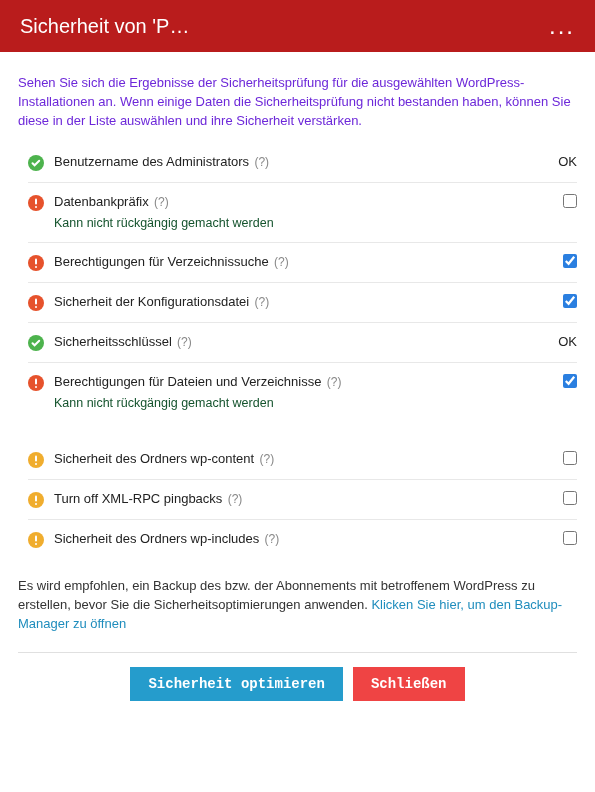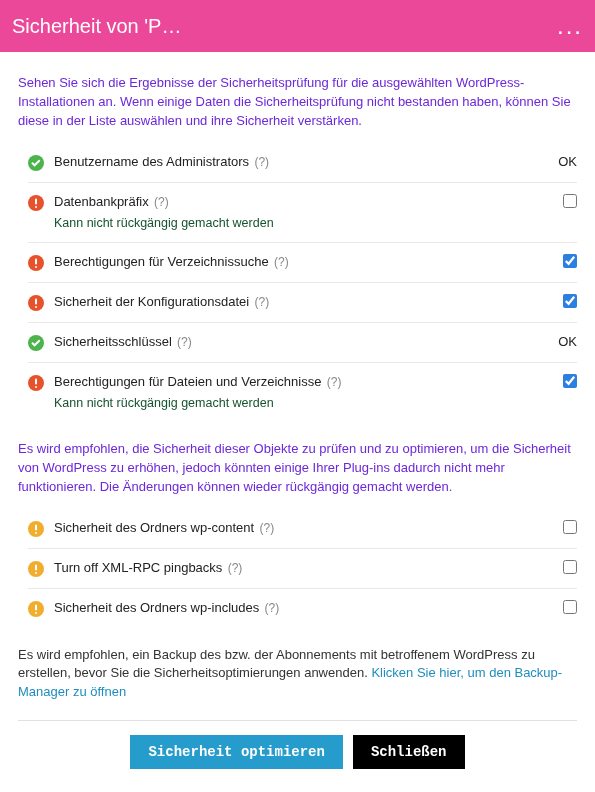--- a/index.html
+++ b/index.html
@@ -4,23 +4,23 @@
   <style>
     * { box-sizing: border-box; margin: 0; padding: 0; }
     body {
       font-family: Arial, Helvetica, sans-serif;
       font-size: 13px;
       color: #333;
       width: 595px;
       background: #fff;
     }
     .header {
-      background: #ec4899;
+      background: #b91c1c;
       color: #fff;
-      padding: 12px 12px;
+      padding: 12px 20px;
       display: flex;
       align-items: center;
       justify-content: space-between;
       gap: 32px;
     }
     .header-title {
       font-size: 20px;
       font-weight: normal;
       white-space: nowrap;
       overflow: hidden;
@@ -105,21 +105,21 @@
     .btn {
       padding: 9px 18px;
       font-size: 14px;
       border: none;
       cursor: pointer;
       color: #fff;
       font-weight: bold;
       font-family: Liberation Mono, monospace;
     }
     .btn-primary { background: #259ccc; }
-    .btn-secondary { background: #000000; }
+    .btn-secondary { background: #ef4444; }
     svg { display:block; }
   </style>
 </head>
 <body>
 
 <div class="header">
   <div class="header-title">Sicherheit von 'P…</div>
   <div class="header-more">...</div>
 </div>
 
@@ -187,21 +187,20 @@
             <circle cx="8" cy="8" r="8" fill="#e6522c"></circle>
             <rect x="7" y="3.5" width="2" height="6" rx="1" fill="#fff"></rect>
             <rect x="7" y="11" width="2" height="2" rx="1" fill="#fff"></rect>
           </svg>
         </span>
         <div class="label-wrap"><span>Berechtigungen für Dateien und Verzeichnisse</span><span class="help"> (?)</span><div class="note">Kann nicht rückgängig gemacht werden</div></div>
         <div class="status-col"><input type="checkbox" checked="" style=""></div>
       </li>
     </ul>
 
-  <p class="section-text">Es wird empfohlen, die Sicherheit dieser Objekte zu prüfen und zu optimieren, um die Sicherheit von WordPress zu erhöhen, jedoch könnten einige Ihrer Plug-ins dadurch nicht mehr funktionieren. Die Änderungen können wieder rückgängig gemacht werden.</p>
 
   <ul class="check-list" id="recommended-list">
       <li class="check-item">
         <span class="icon">
           <svg viewBox="0 0 16 16" width="16" height="16">
             <circle cx="8" cy="8" r="8" fill="#f0ad2e"></circle>
             <rect x="7" y="3.5" width="2" height="6" rx="1" fill="#fff"></rect>
             <rect x="7" y="11" width="2" height="2" rx="1" fill="#fff"></rect>
           </svg>
         </span>

